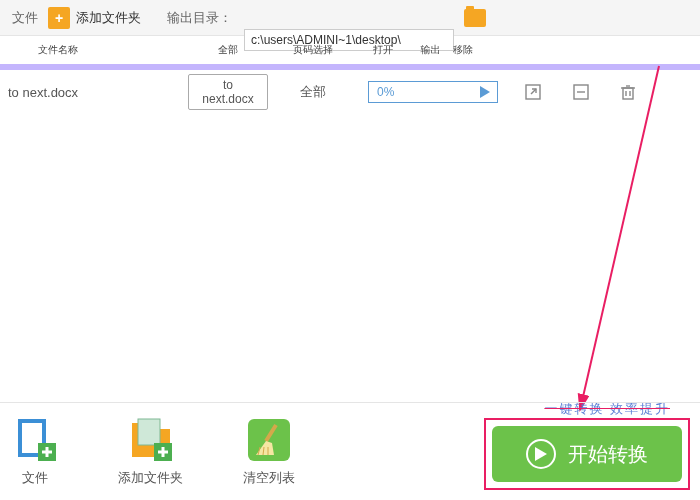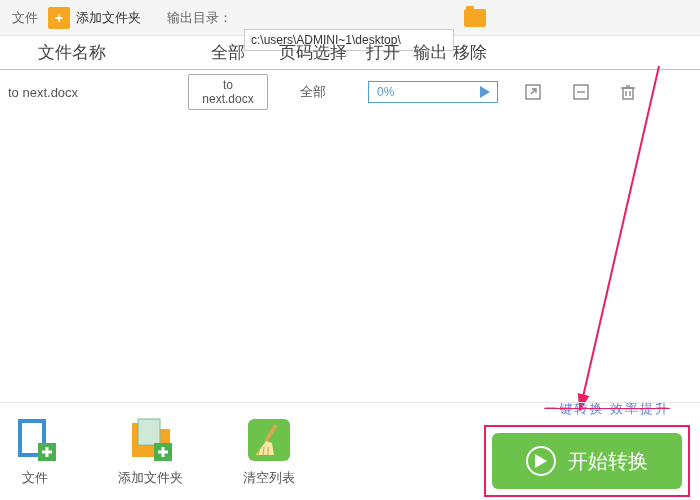--- a/index.html
+++ b/index.html
@@ -13,21 +13,21 @@
 .folder-icon-plain { width: 22px; height: 18px; background: #f5a623; border-radius: 2px; position: relative; }
 .folder-icon-plain::before { content: ""; position: absolute; top: -3px; left: 2px; width: 8px; height: 3px; background: #f5a623; border-radius: 1px 1px 0 0; }
 .topbar-label { color: #666; margin-left: 20px; }
 .radio-group { display: flex; align-items: center; gap: 14px; margin-left: 4px; }
 .radio-item { display: flex; align-items: center; gap: 4px; color: #555; cursor: pointer; }
 .radio-circle { width: 12px; height: 12px; border: 1px solid #888; border-radius: 50%; display: inline-block; position: relative; background: #fff; }
 .radio-circle.checked::after { content: ""; position: absolute; width: 6px; height: 6px; background: #555; border-radius: 50%; top: 2px; left: 2px; }
 .path-input { flex: 0 0 210px; height: 22px; border: 1px solid #ccc; padding: 0 6px; font-size: 12px; color: #333; background: #fff; margin-left: 6px; margin-top: 44px; }
 .browse-folder { margin-left: 4px; }
 
-.header-row { display: flex; align-items: center; height: 34px; border-bottom: 1px solid #c4b5fd; padding: 0 8px; font-size: 17px; color: #444; }
+.header-row { display: flex; align-items: center; height: 34px; border-bottom: 6px solid #c4b5fd; padding: 0 8px; font-size: 10px; color: #444; }
 .col-name { flex: 0 0 180px; padding-left: 30px; }
 .col-all { flex: 0 0 80px; text-align: center; }
 .col-page { flex: 0 0 90px; text-align: center; }
 .col-status { flex: 0 0 150px; text-align: center; }
 .col-open { flex: 0 0 50px; text-align: center; }
 .col-out { flex: 0 0 45px; text-align: center; }
 .col-remove { flex: 0 0 50px; text-align: left; }
 
 .data-row { display: flex; align-items: center; height: 44px; padding: 0 8px; }
 .data-row .filename { flex: 0 0 180px; color: #555; font-size: 13px; }
@@ -45,21 +45,21 @@
 .data-row .icon-cell.remove { flex: 0 0 50px; }
 .icon-cell svg { stroke: #888; fill: none; stroke-width: 1.4; }
 
 .list-area { height: 320px; }
 
 .bottom-bar { position: absolute; bottom: 0; left: 0; right: 0; height: 98px; border-top: 1px solid #e5e5e5; display: flex; align-items: center; padding: 0 12px; gap: 60px; }
 .bottom-item { display: flex; flex-direction: column; align-items: center; gap: 6px; cursor: pointer; }
 .bottom-item .lbl { font-size: 13px; color: #555; }
 .big-icon { width: 46px; height: 46px; display: flex; align-items: center; justify-content: center; }
 
-.start-wrap { position: absolute; right: 10px; bottom: 3px; border: 2px solid #e91e63; padding: 6px; }
+.start-wrap { position: absolute; right: 10px; bottom: 10px; border: 2px solid #e91e63; padding: 6px; }
 .start-btn { width: 190px; height: 56px; background: #6cc24a; border-radius: 6px; display: flex; align-items: center; justify-content: center; gap: 12px; cursor: pointer; }
 .start-btn .circle-play { width: 30px; height: 30px; border: 2px solid #fff; border-radius: 50%; display: flex; align-items: center; justify-content: center; }
 .start-btn .circle-play svg { fill: #fff; }
 .start-btn .txt { color: #fff; font-size: 20px; font-weight: 500; }
 .promo { position: absolute; right: 30px; bottom: 82px; color: #5b7fd5; font-size: 13px; letter-spacing: 2px; }
 .promo span { text-decoration: line-through; text-decoration-color: #e91e63; }
 
 .arrow-line { position: absolute; pointer-events: none; }
 </style>
 </head>

